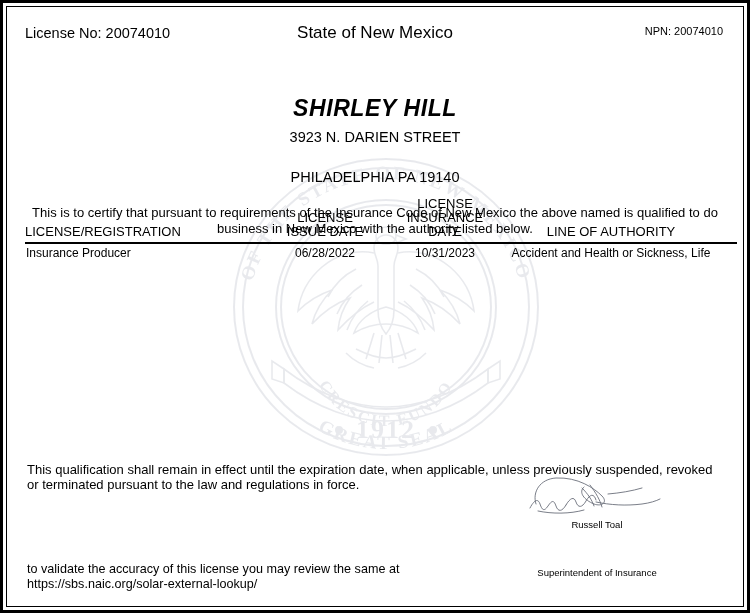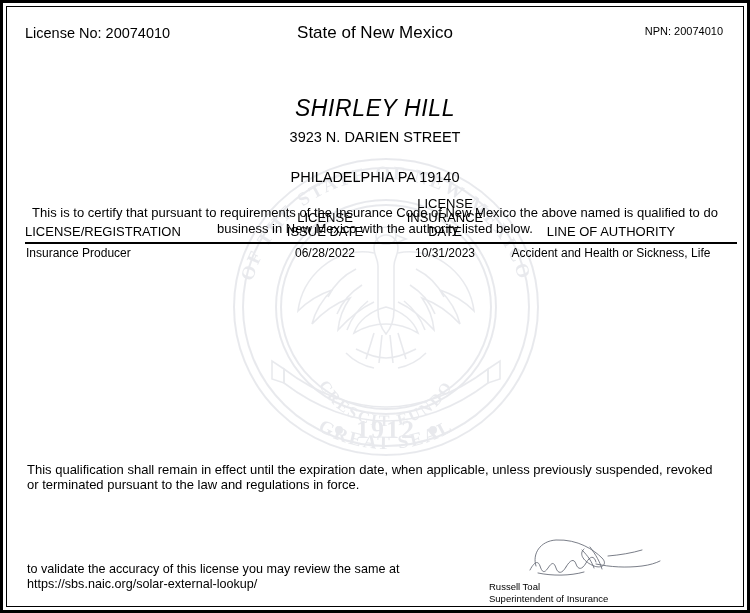--- a/index.html
+++ b/index.html
@@ -99,21 +99,21 @@
   }
 
   
   #licensee-name {
     position: absolute;
     top: 88px;
     left: 0;
     right: 0;
     text-align: center;
     font-size: 23px;
-    font-weight: normal;
+    font-weight: bold;
     font-style: italic;
     letter-spacing: 0.6px;
     white-space: nowrap;
   }
   #address-line1 {
     position: absolute;
     top: 122px;
     left: 0; right: 0;
     text-align: center;
     font-size: 14.5px;
@@ -213,37 +213,38 @@
     bottom: 14px;
     font-size: 12.6px;
     line-height: 15px;
   }
   #footer-validate div { white-space: nowrap; }
 
   
   #signature-block {
     position: absolute;
     right: 38px;
-    bottom: 2px;
+    bottom: 28px;
     width: 216px;
-    text-align: left;
+    text-align: center;
   }
   #signature-mark {
     width: 150px;
     height: 44px;
     display: block;
     margin: 0 auto 1px auto;
   }
   #signature-name {
     font-size: 9.5px;
     line-height: 11.5px;
   }
   #signature-role {
     font-size: 9.5px;
     line-height: 11.5px;
+    margin-top: 36px;
   }
 </style>
 </head>
 <body>
 
 <div id="certificate">
   <div id="certificate-inner">
     <div id="page">
 
       <svg id="seal-watermark" viewBox="0 0 360 300" xmlns="http://www.w3.org/2000/svg" aria-hidden="true">

